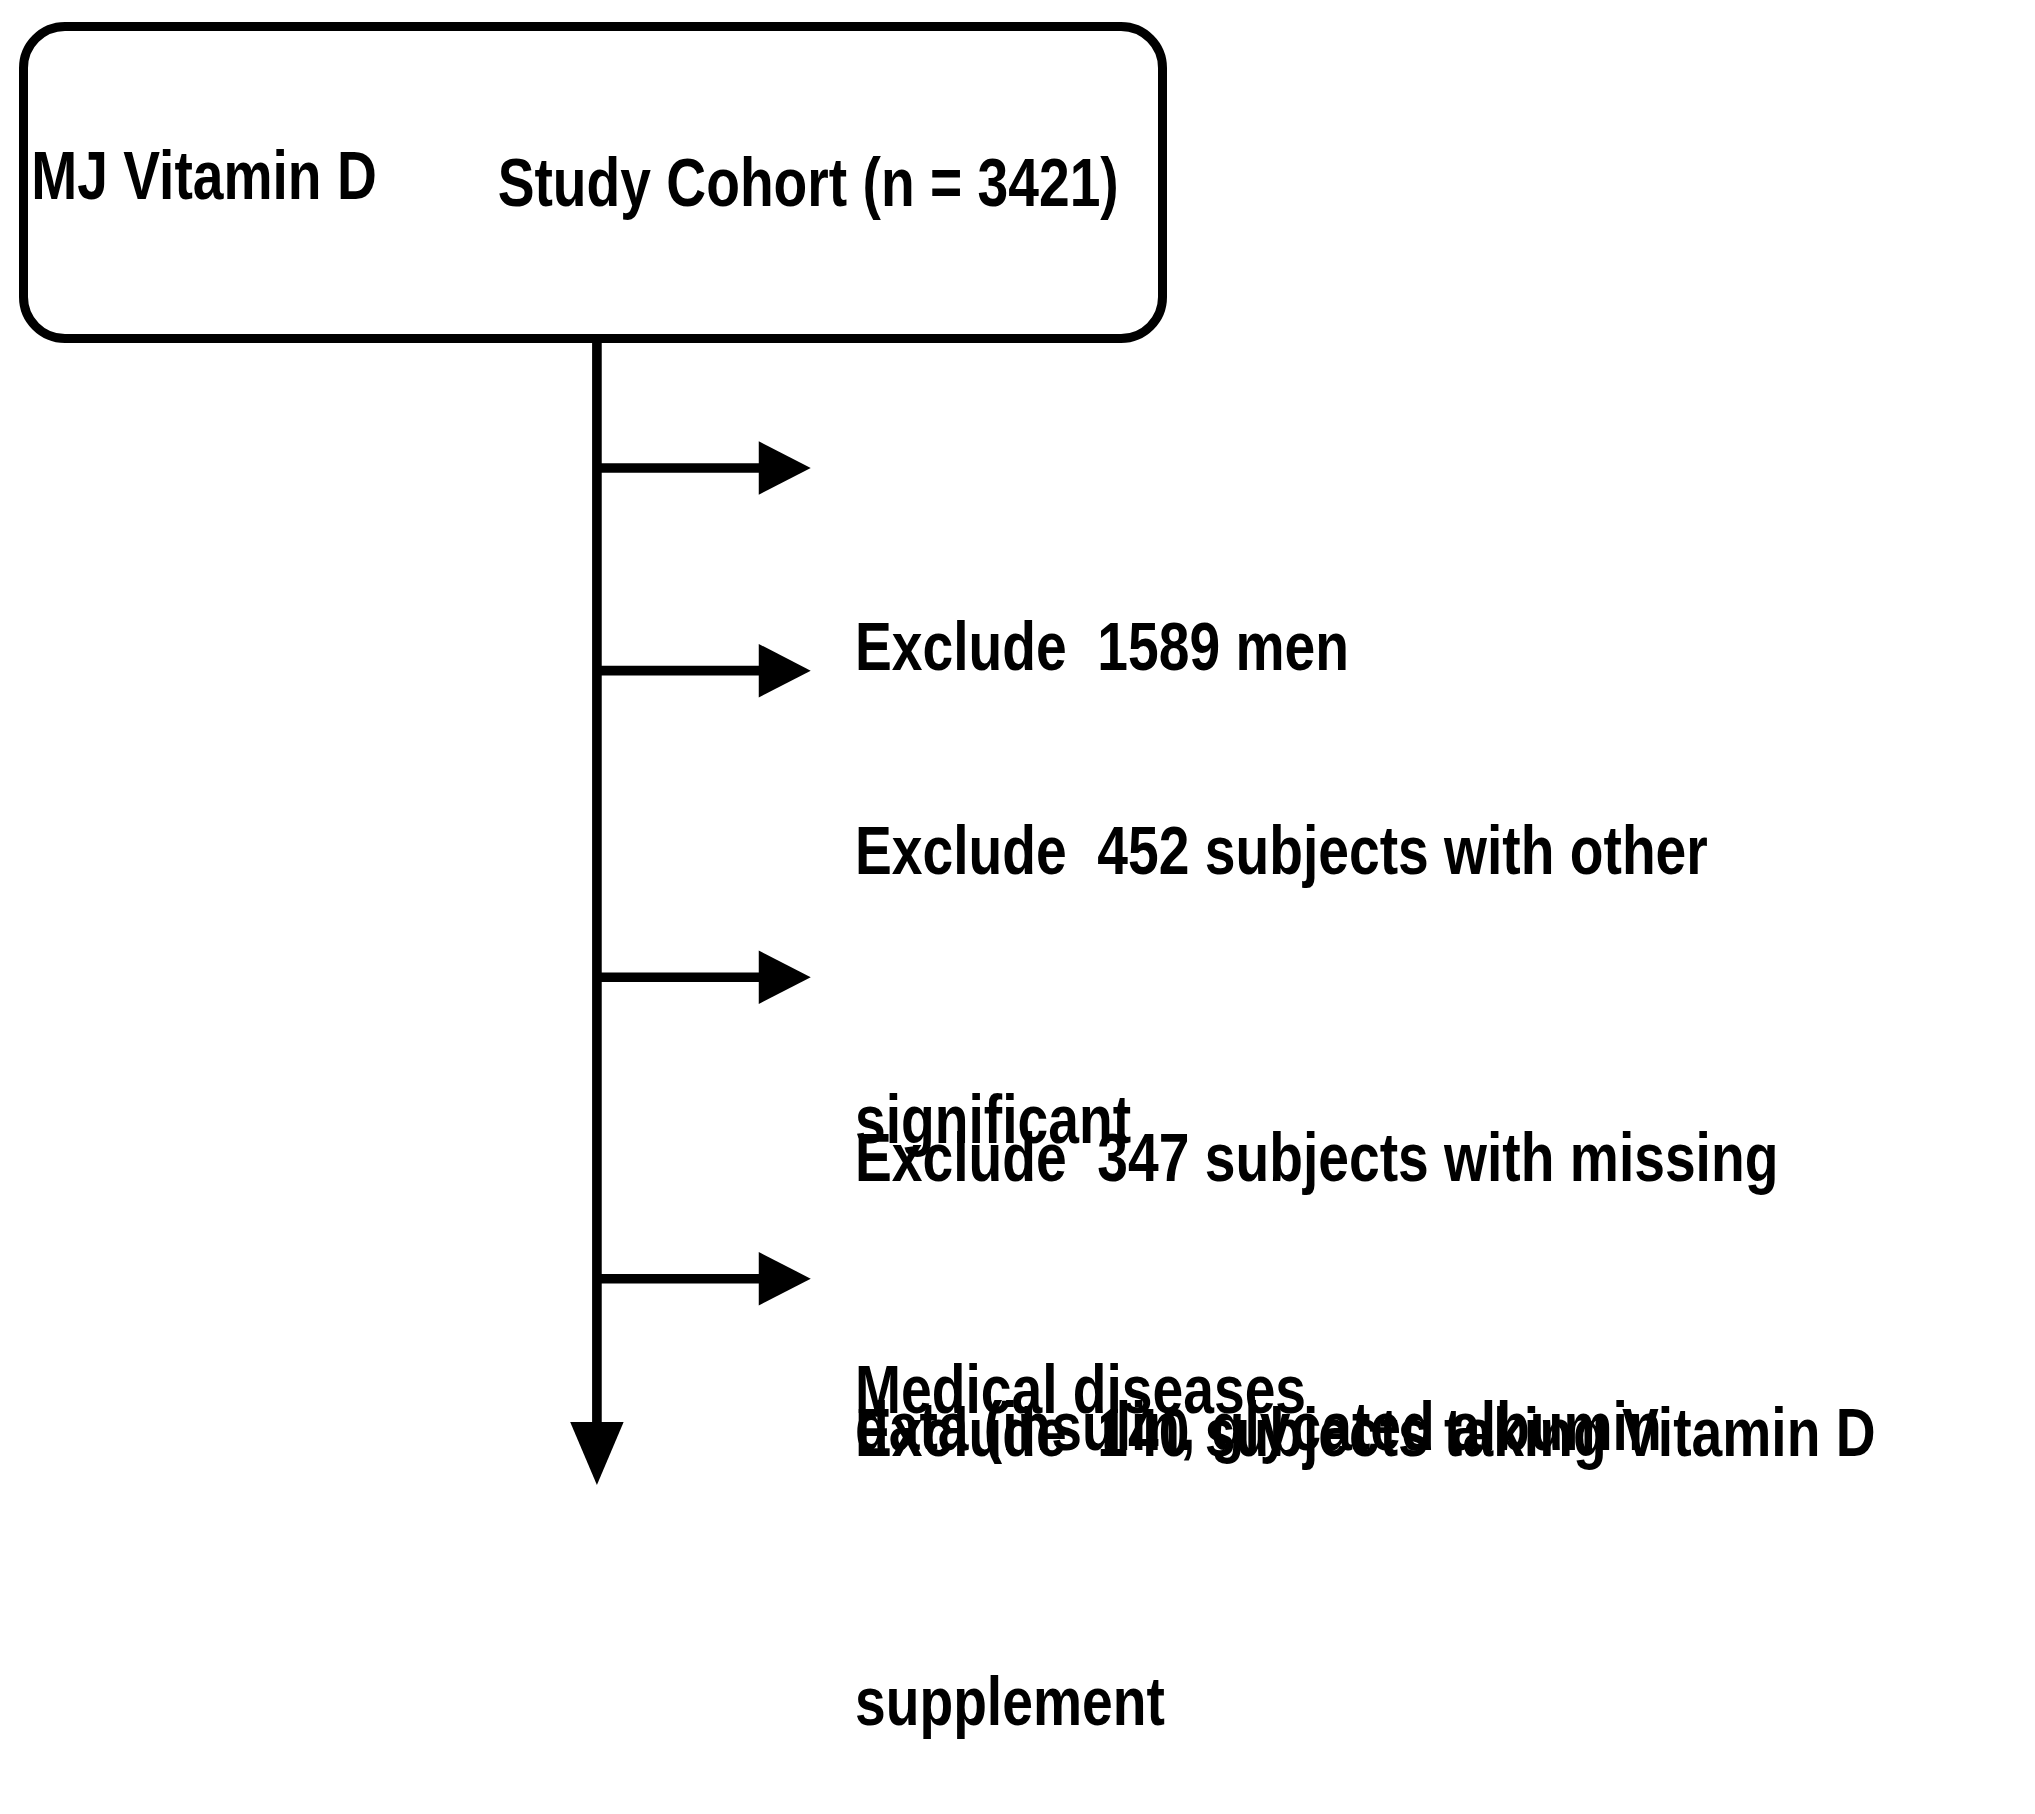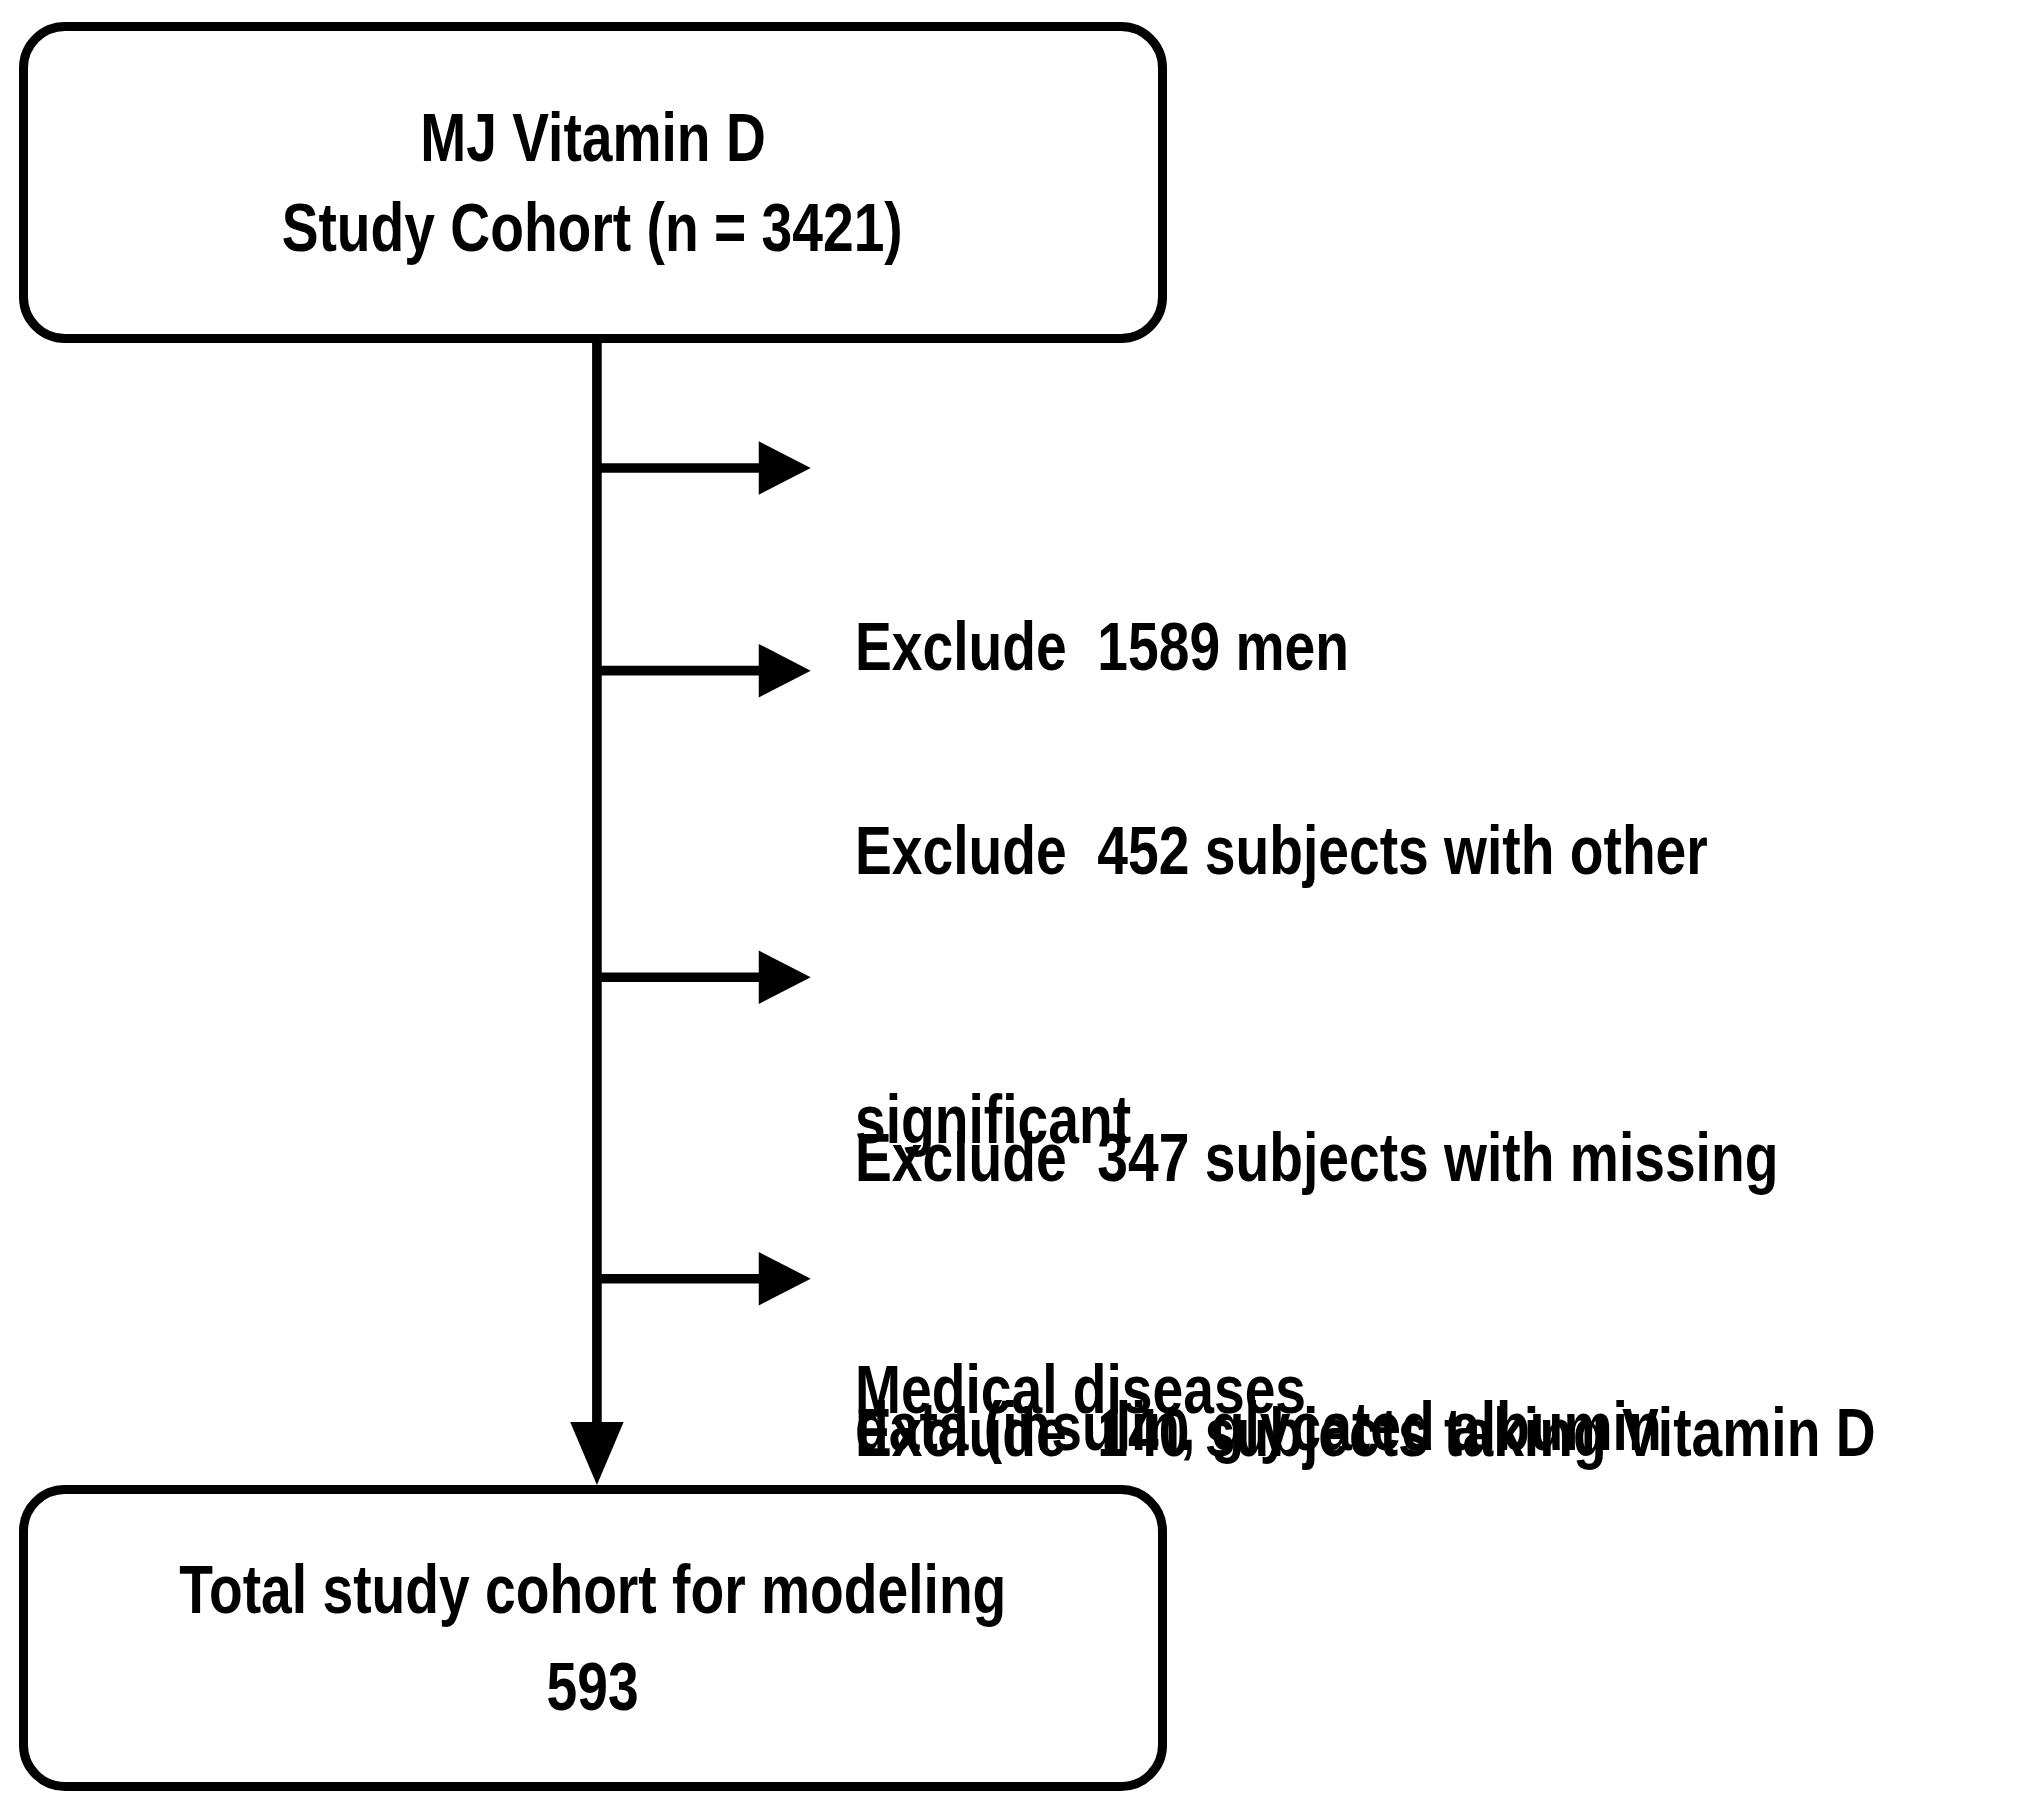--- a/index.html
+++ b/index.html
@@ -24,21 +24,21 @@
     width: 2035px;
     height: 1815px;
   }
   .node-box {
     position: absolute;
     box-sizing: border-box;
     border: 9px solid #000000;
     border-radius: 46px;
     background: #ffffff;
     display: flex;
-    flex-direction: column;
+    flex-direction: row;
     align-items: center;
     justify-content: center;
   }
   #top-box {
     left: 18.6px;
     top: 22px;
     width: 1148px;
     height: 321px;
   }
   #bottom-box {
@@ -120,19 +120,15 @@
   <div class="exclusion-label" id="exclusion-label-2">
     <div>Exclude  347 subjects with missing</div>
     <div>data (insulin, glycated albumin</div>
   </div>
 
   <div class="exclusion-label" id="exclusion-label-3">
     <div>Exclude  140 subjects taking Vitamin D</div>
     <div>supplement</div>
   </div>
 
-  <div class="node-box" id="bottom-box">
-    <div class="node-line">Total study cohort for modeling</div>
-    <div class="node-line">593</div>
-  </div>
 
 </div>
 
 
 </body></html>

